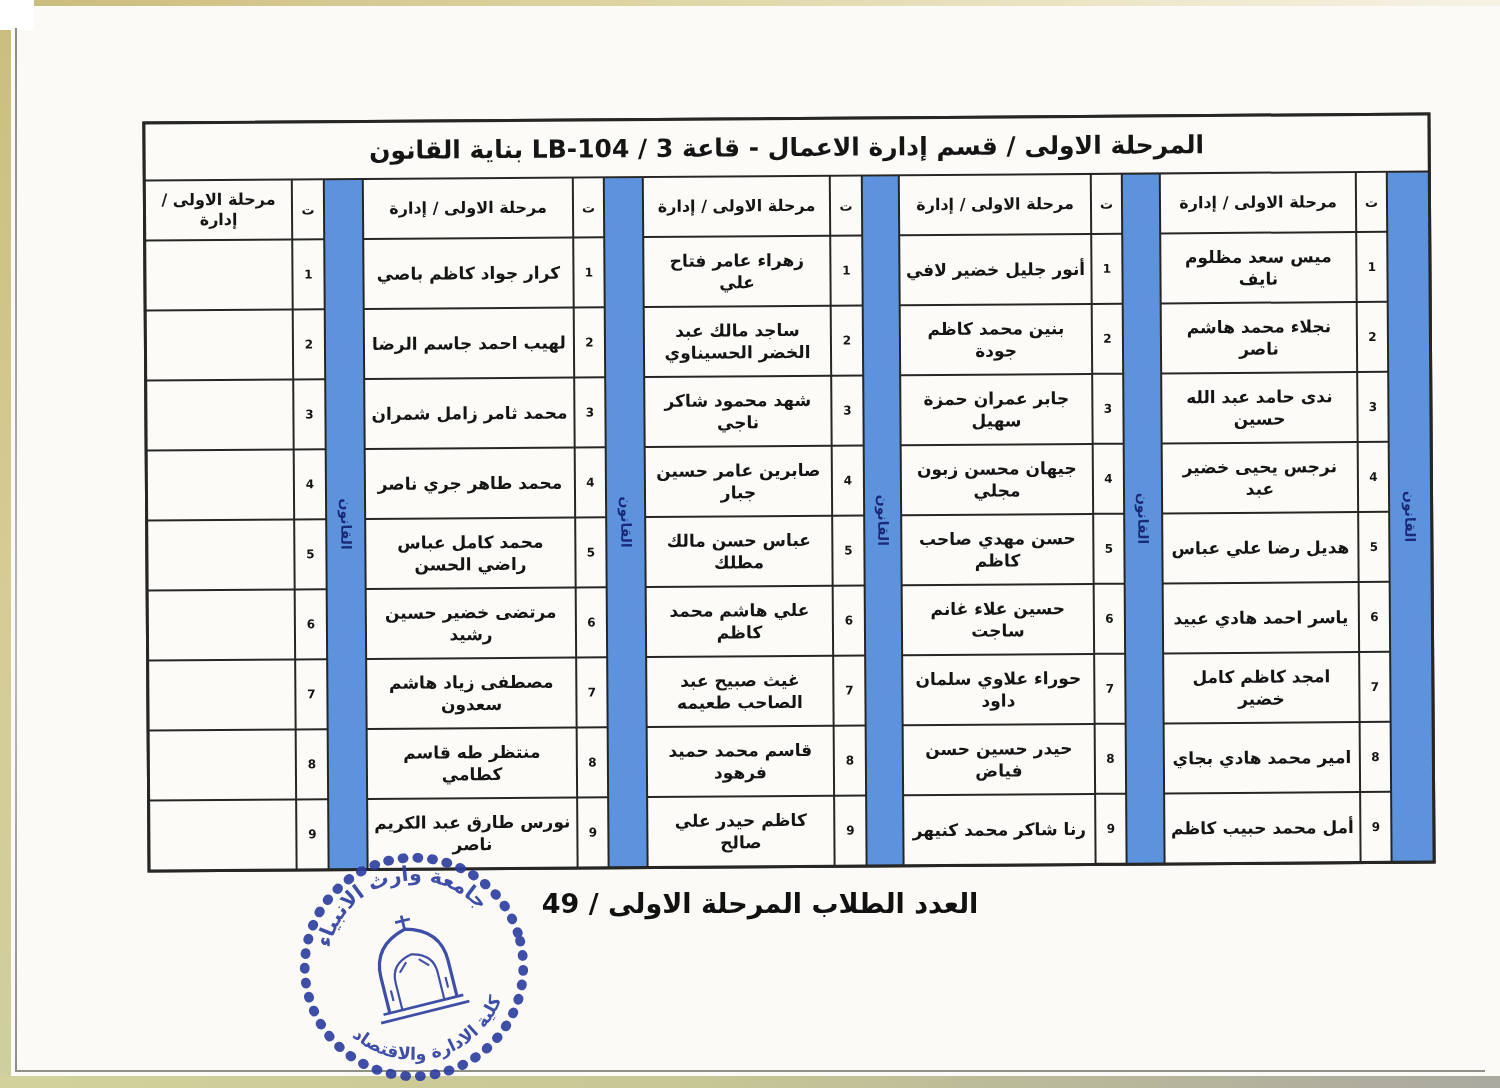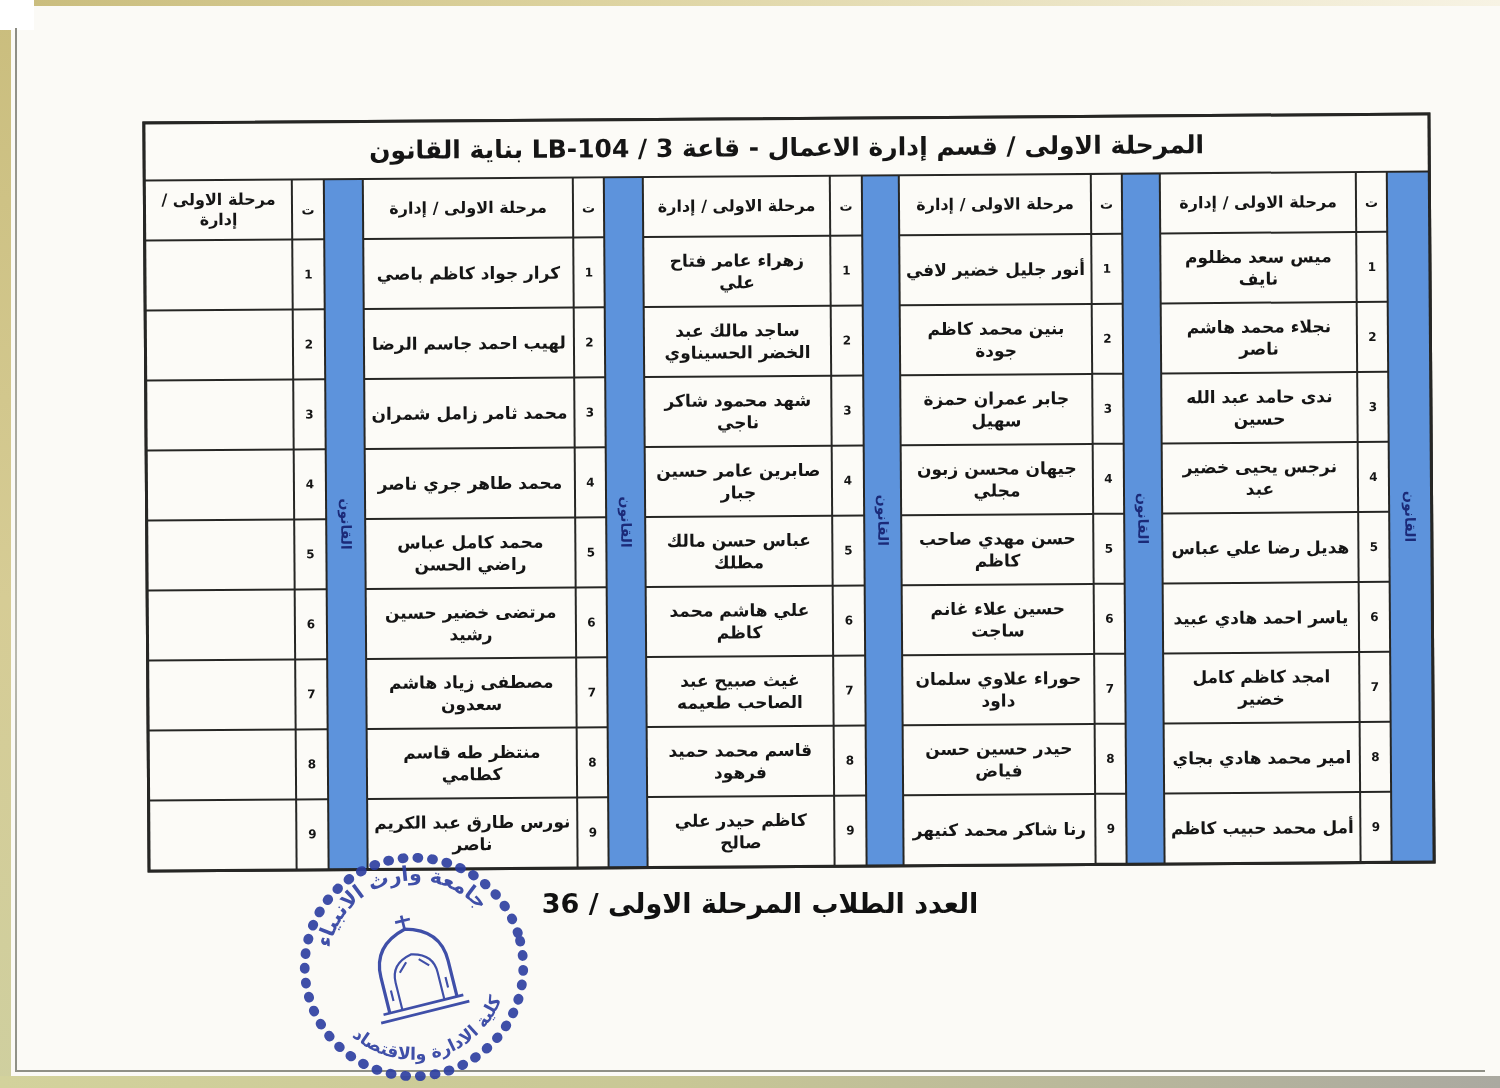--- a/index.html
+++ b/index.html
@@ -176,21 +176,21 @@
     <div class="cell name-cell" style="grid-area: 8 / 1;"></div>
     <div class="cell ser-cell" style="grid-area: 8 / 2;">6</div>
     <div class="cell name-cell" style="grid-area: 9 / 1;"></div>
     <div class="cell ser-cell" style="grid-area: 9 / 2;">7</div>
     <div class="cell name-cell" style="grid-area: 10 / 1;"></div>
     <div class="cell ser-cell" style="grid-area: 10 / 2;">8</div>
     <div class="cell name-cell" style="grid-area: 11 / 1;"></div>
     <div class="cell ser-cell" style="grid-area: 11 / 2;">9</div>
   </div>
 
-<div class="footer-count">العدد الطلاب المرحلة الاولى / 36</div>
+<div class="footer-count">العدد الطلاب المرحلة الاولى / 49</div>
 
 <svg class="stamp" viewBox="0 0 220 220">
   <g id="stampg" transform="rotate(-14 110 110)" fill="none" stroke="#2b3da0">
     <circle cx="110" cy="110" r="101" stroke-width="9" stroke-dasharray="1 12.6" stroke-linecap="round"></circle>
     <path id="arcTop" d="M 32.7,130.7 A 80,80 0 1 1 187.3,130.7" stroke="none"></path>
     <path id="arcBot" d="M 28.1,136.1 A 86,86 0 0 0 191.9,136.1" stroke="none"></path>
     <text font-size="19" font-weight="bold" font-family="DejaVu Sans, sans-serif" fill="#2b3da0" stroke="none">
       <textPath href="#arcTop" startOffset="50%" text-anchor="middle" id="stampTopTP">جامعة وارث الانبياء</textPath>
     </text>
     <text font-size="16" font-weight="bold" font-family="DejaVu Sans, sans-serif" fill="#2b3da0" stroke="none">

